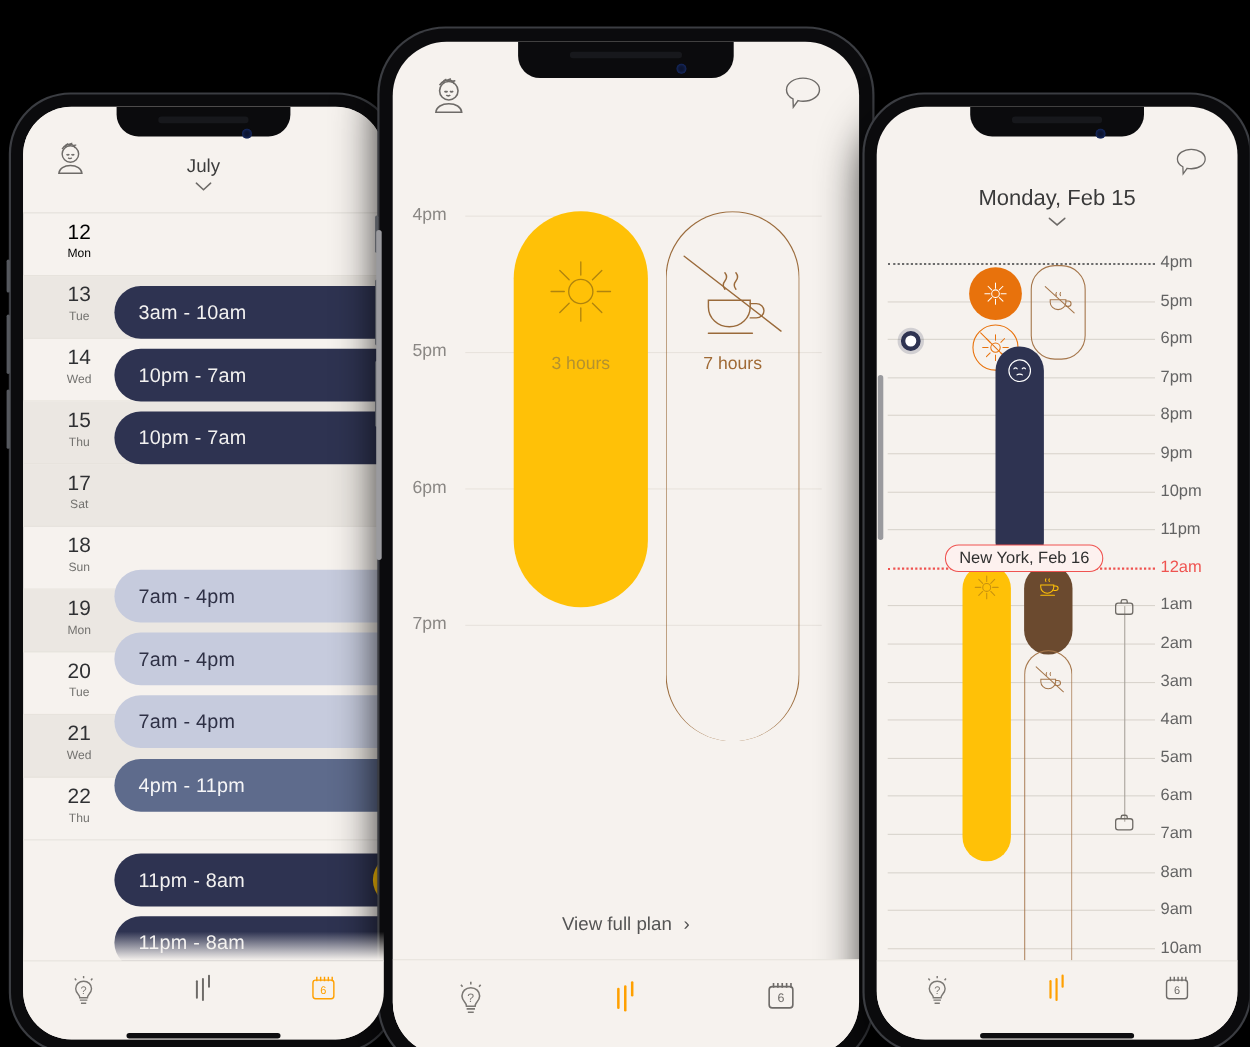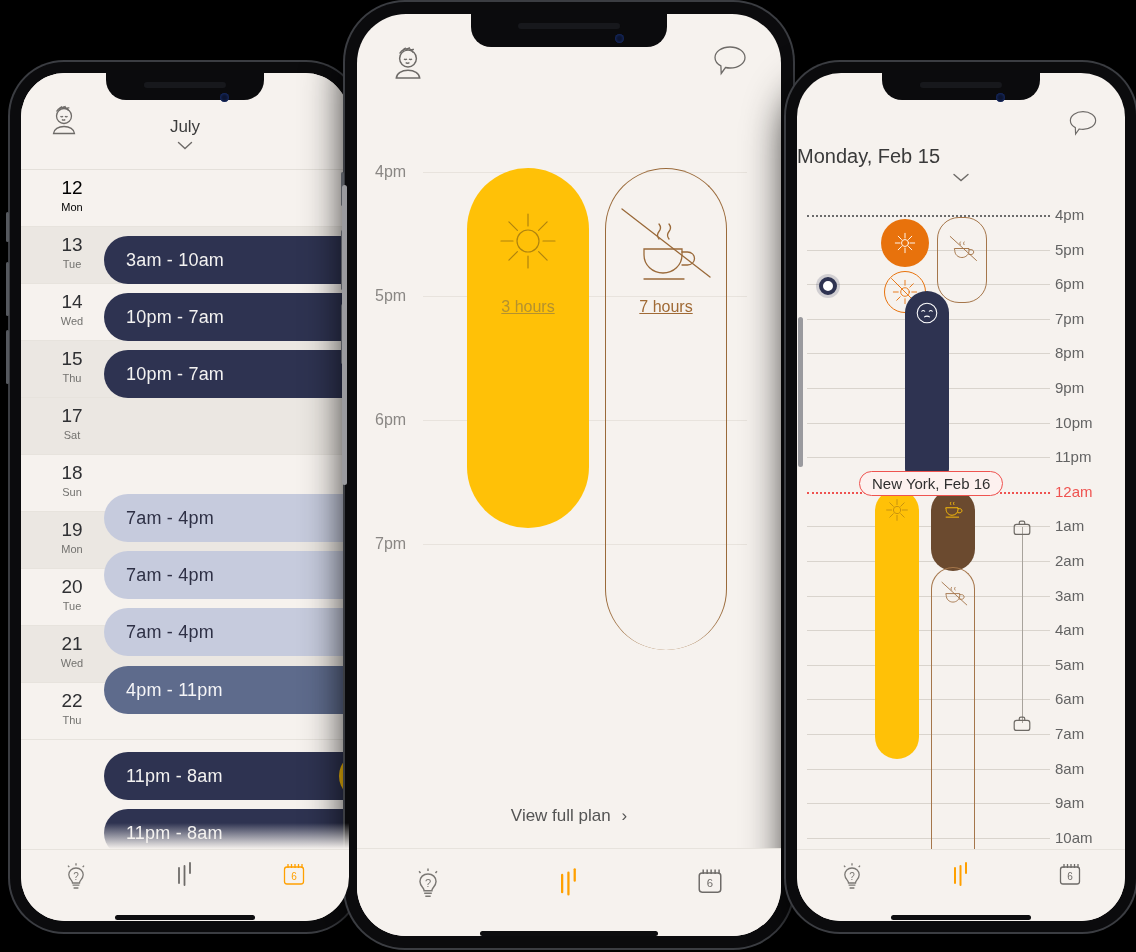--- a/index.html
+++ b/index.html
@@ -2,21 +2,21 @@
 <html><head>
 <meta charset="utf-8">
 <style>
   * { box-sizing: border-box; margin: 0; padding: 0; }
   html, body {
     width: 1136px; height: 952px;
     background: #000;
     font-family: "Liberation Sans", sans-serif;
     overflow: hidden;
   }
-  .stage { position: relative; width: 1136px; height: 712px; background: #000; }
+  .stage { position: relative; width: 1136px; height: 712px; background: #000; margin-top: 24px; }
 
   
   .phone { position: absolute; background: #0b0b0d; border-radius: 54px;
            box-shadow: 0 0 0 2px #3b3d42, 0 18px 40px rgba(0,0,0,.85); }
   .phone .screen { position: absolute; inset: 11px; border-radius: 44px;
                    background: #f6f2ee; overflow: hidden; }
   .notch { position: absolute; top: 0; left: 50%; transform: translateX(-50%);
            background: #0b0b0d; border-bottom-left-radius: 20px; border-bottom-right-radius: 20px; z-index: 40; }
   .notch .speaker { position: absolute; top: 9px; left: 50%; transform: translateX(-50%);
            width: 52%; height: 6px; border-radius: 4px; background: #17181c; }
@@ -80,32 +80,32 @@
              color: #3a3a3a; font-weight: 400; }
 
   .c-chart { position: relative; margin-top: 36px; height: 500px; }
   .clabel { position: absolute; left: 18px; font-size: 16px; color: #8a8784; }
   .cgrid  { position: absolute; left: 66px; right: 34px; height: 1px; background: #e8e3dd; }
   .c-pill-sun { position: absolute; left: 110px; top: 20px; width: 122px; height: 360px;
                 border-radius: 61px; background: #ffc107; }
   .c-pill-caf { position: absolute; left: 248px; top: 20px; width: 122px; height: 482px;
                 border: 1.6px solid #9a6a3a; border-radius: 61px 61px 61px 61px;
                 border-bottom: none; }
-  .c-hours { position: absolute; top: 150px; width: 122px; text-align: center; font-size: 16px; text-decoration: underline; }
+  .c-hours { position: absolute; top: 150px; width: 122px; text-align: center; font-size: 16px; }
   .c-link { position: absolute; left: 0; right: 0; bottom: 110px; text-align: center;
             font-size: 17px; color: #545454; }
 
   
   #phone-right { left: 786px; top: 62px; width: 350px; height: 870px; }
   #phone-right .notch { width: 158px; height: 27px; }
   #phone-right .homebar { width: 140px; }
 
   .r-header { position: relative; height: 126px; }
   .r-bubble { position: absolute; right: 26px; top: 36px; width: 32px; height: 29px; }
-  .r-date { position: absolute; left: 0; right: 0; top: 72px; 
+  .r-date { position: absolute; left: 0; right: 0; top: 72px; text-align: center;
             font-size: 20px; color: #3a3a3a; }
   .r-chev { position: absolute; left: 50%; transform: translateX(-50%); top: 100px;
             width: 16px; height: 9px; }
 
   .r-chart { position: relative; height: 650px; }
   .rgrid { position: absolute; left: 10px; width: 243px; height: 1px; background: #d9d4cd; }
   .rgrid.dotted { background: none; border-top: 2px dotted #6b6b6b; height: 0; }
   .rgrid.red    { background: none; border-top: 2px dotted #ef5350; height: 0; }
   .rlabel { position: absolute; left: 258px; font-size: 15px; color: #636363; }
   .rlabel.red { color: #ef5350; }

